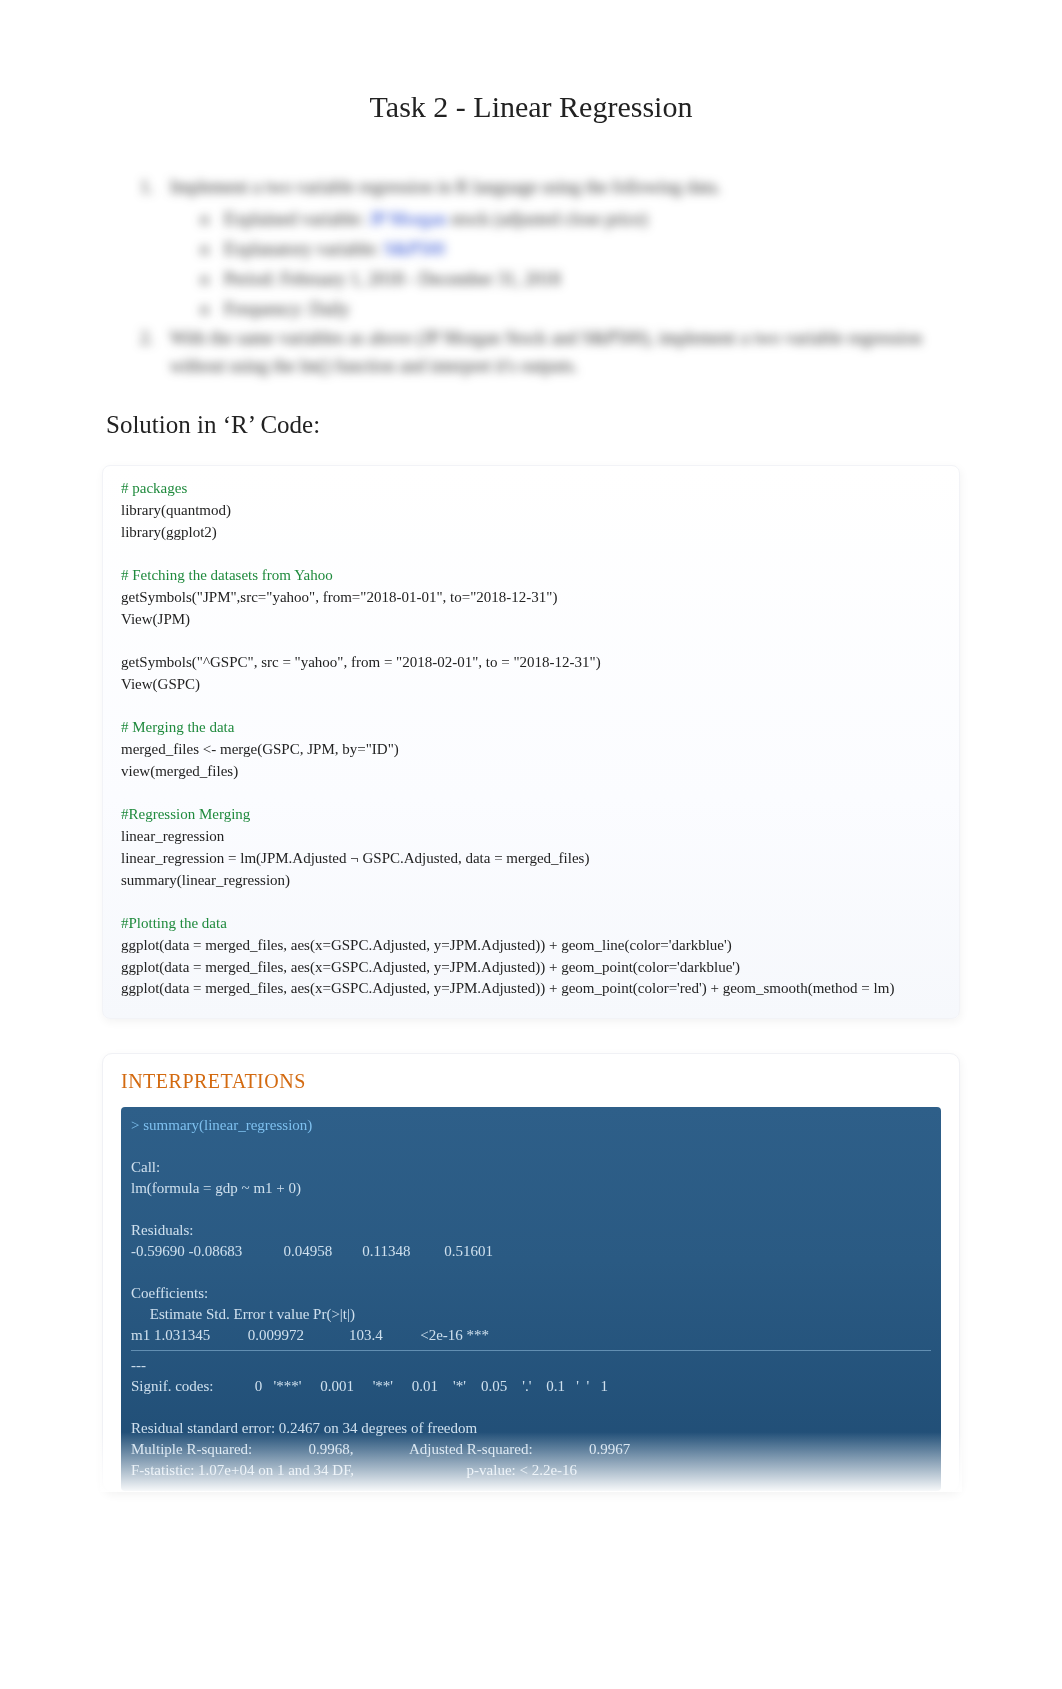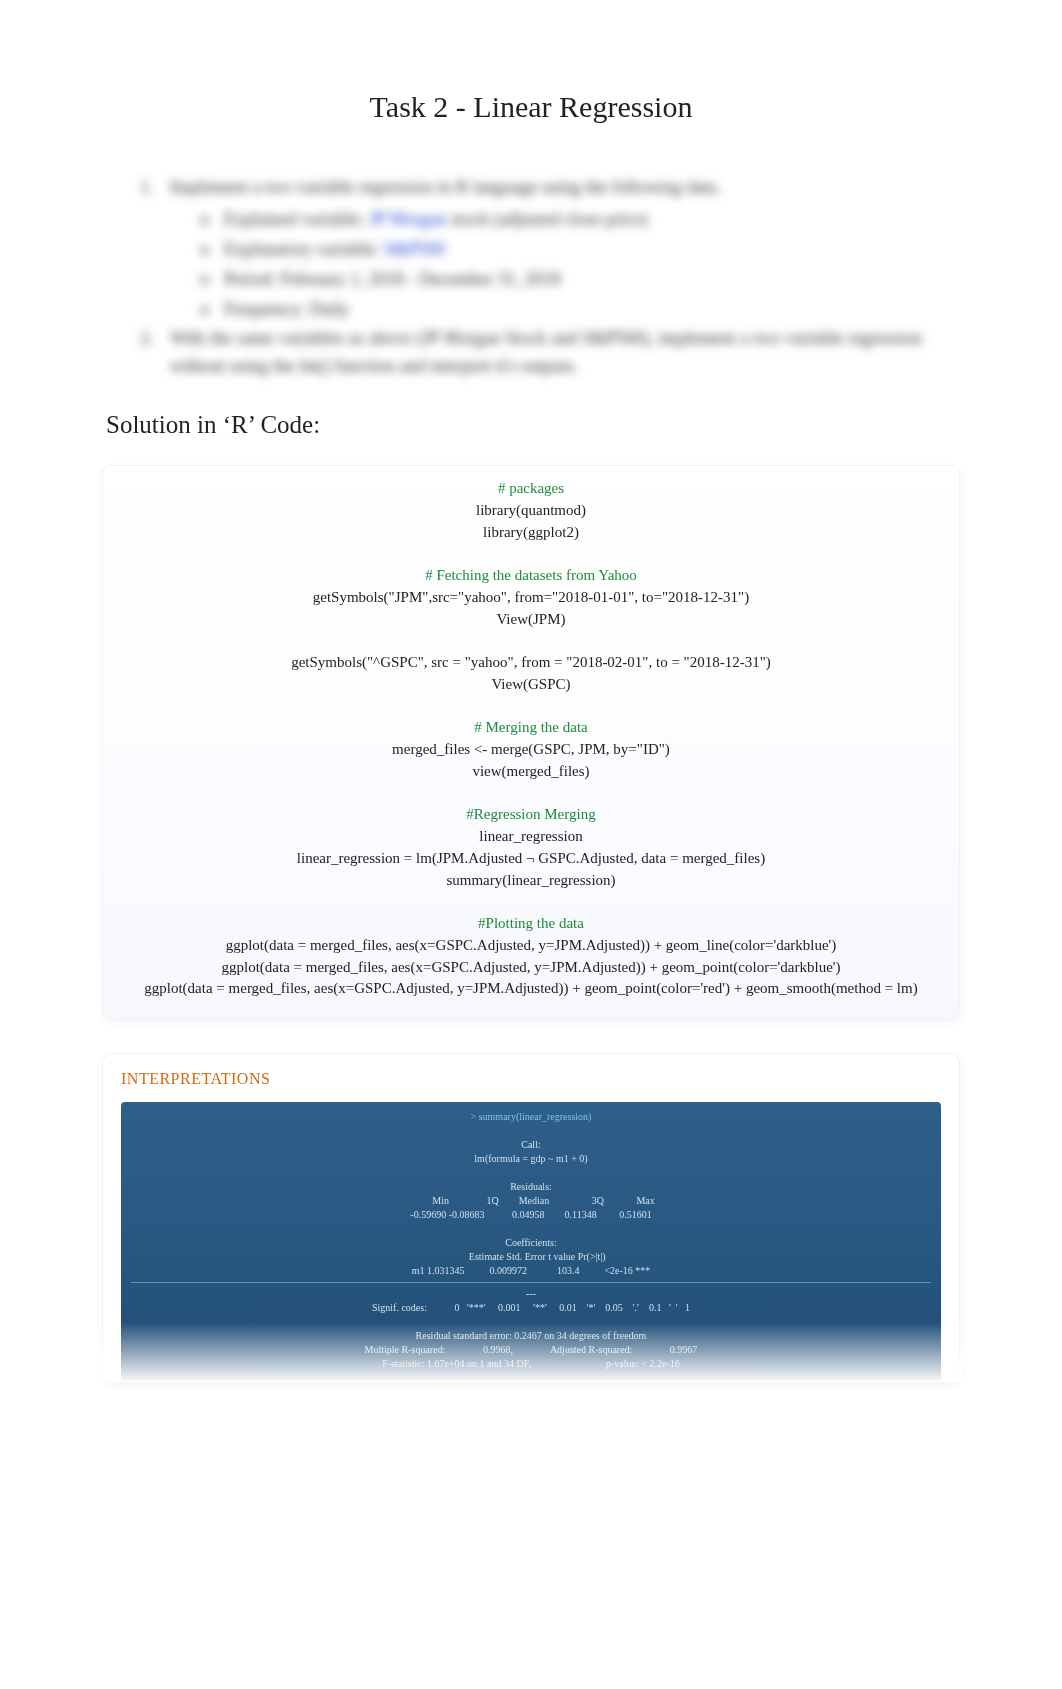--- a/index.html
+++ b/index.html
@@ -69,42 +69,42 @@
   .card {
     border-radius: 8px;
     background: linear-gradient(180deg, #ffffff 0%, #fbfcff 60%, #f6f8fc 100%);
     box-shadow: 1px 3px 10px rgba(0,0,0,0.05);
     padding: 12px 18px 18px 18px;
     margin: 0 2px 34px 2px;
     font-size: 15px;
     line-height: 1.45;
     border: 1px solid #f2f3f7;
   }
-  .code-line { white-space: pre-wrap; word-break: break-word; text-align: center; }
+  .code-line { white-space: pre-wrap; word-break: break-word; }
   .comment { color: #1f8a3d; }
   .interp-card {
     border-radius: 10px;
     background: #fff;
     padding: 16px 18px 0 18px;
     margin: 0 2px;
     border: 1px solid #f0f1f5;
     box-shadow: 1px 3px 10px rgba(0,0,0,0.05);
     position: relative;
     overflow: hidden;
   }
   .interp-title {
     color: #d36a10;
-    font-size: 16px;
+    font-size: 20px;
     letter-spacing: 0.5px;
     margin-bottom: 14px;
   }
   .console {
     background: linear-gradient(180deg, #2e5f89 0%, #2a5a83 40%, #1f4c74 100%);
     color: #cfe0ee;
-    font-size: 10px;
+    font-size: 15px;
     line-height: 1.4;
     border-radius: 4px;
     padding: 8px 10px 10px 10px;
     position: relative;
     font-family: "Times New Roman", Times, serif;
   }
   .console .sum { color: #7ec0ef; }
   .console .hr { border: none; border-top: 1px solid #8bb6d6; margin: 4px 0; opacity: 0.6;}
   .console-fade {
     position: absolute;
@@ -181,21 +181,20 @@
   <div class="interp-card-outer">
     <div class="interp-card">
       <div class="interp-title">INTERPRETATIONS</div>
       <div class="console" id="console">
           <div class="code-line sum">&gt; summary(linear_regression)</div>
           <div class="code-line">&nbsp;</div>
           <div class="code-line">Call:</div>
           <div class="code-line">lm(formula = gdp ~ m1 + 0)</div>
           <div class="code-line">&nbsp;</div>
           <div class="code-line">Residuals:</div>
-          <div class="code-line">          Min               1Q        Median                 3Q             Max</div>
           <div class="code-line">-0.59690 -0.08683           0.04958        0.11348         0.51601</div>
           <div class="code-line">&nbsp;</div>
           <div class="code-line">Coefficients:</div>
           <div class="code-line">     Estimate Std. Error t value Pr(&gt;|t|)</div>
           <div class="code-line">m1 1.031345          0.009972            103.4          &lt;2e-16 ***</div>
           <hr class="hr">
           <div class="code-line">---</div>
           <div class="code-line">Signif. codes:           0   '***'     0.001     '**'     0.01    '*'    0.05    '.'    0.1   '  '   1</div>
           <div class="code-line">&nbsp;</div>
           <div class="code-line">Residual standard error: 0.2467 on 34 degrees of freedom</div>

